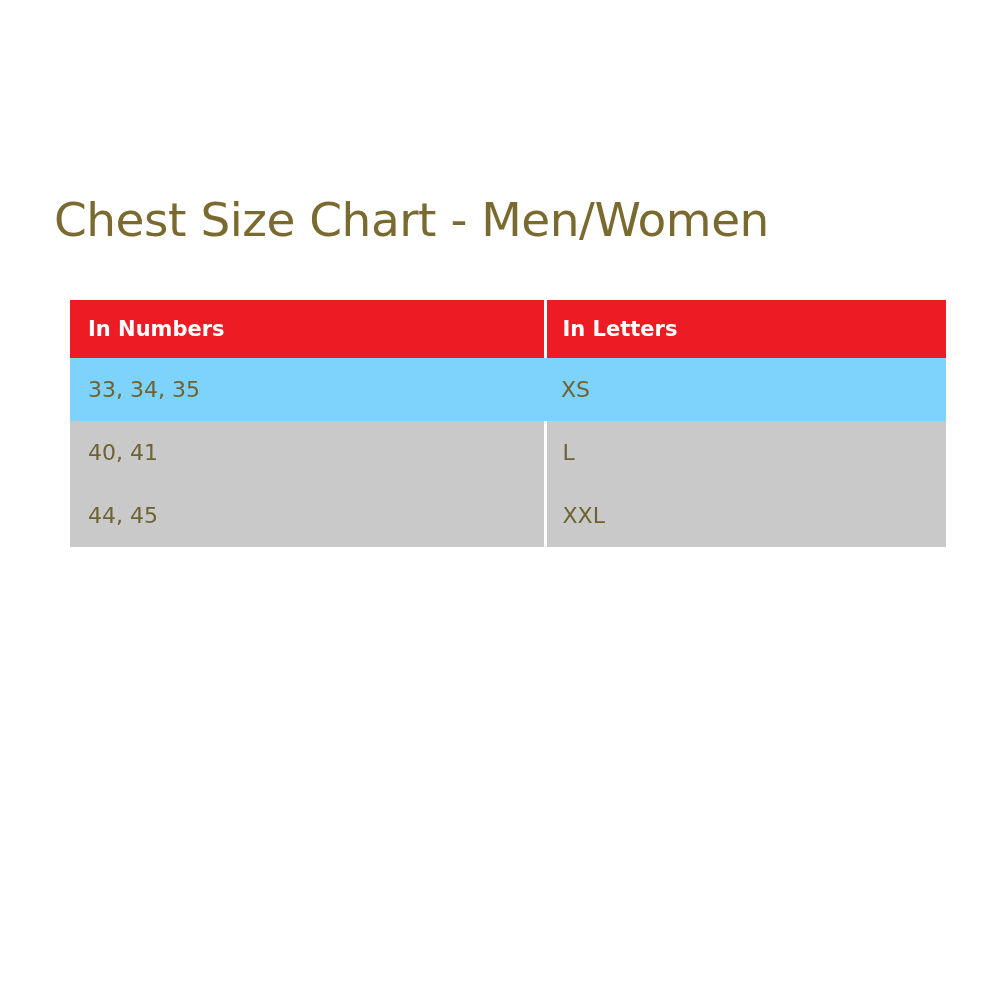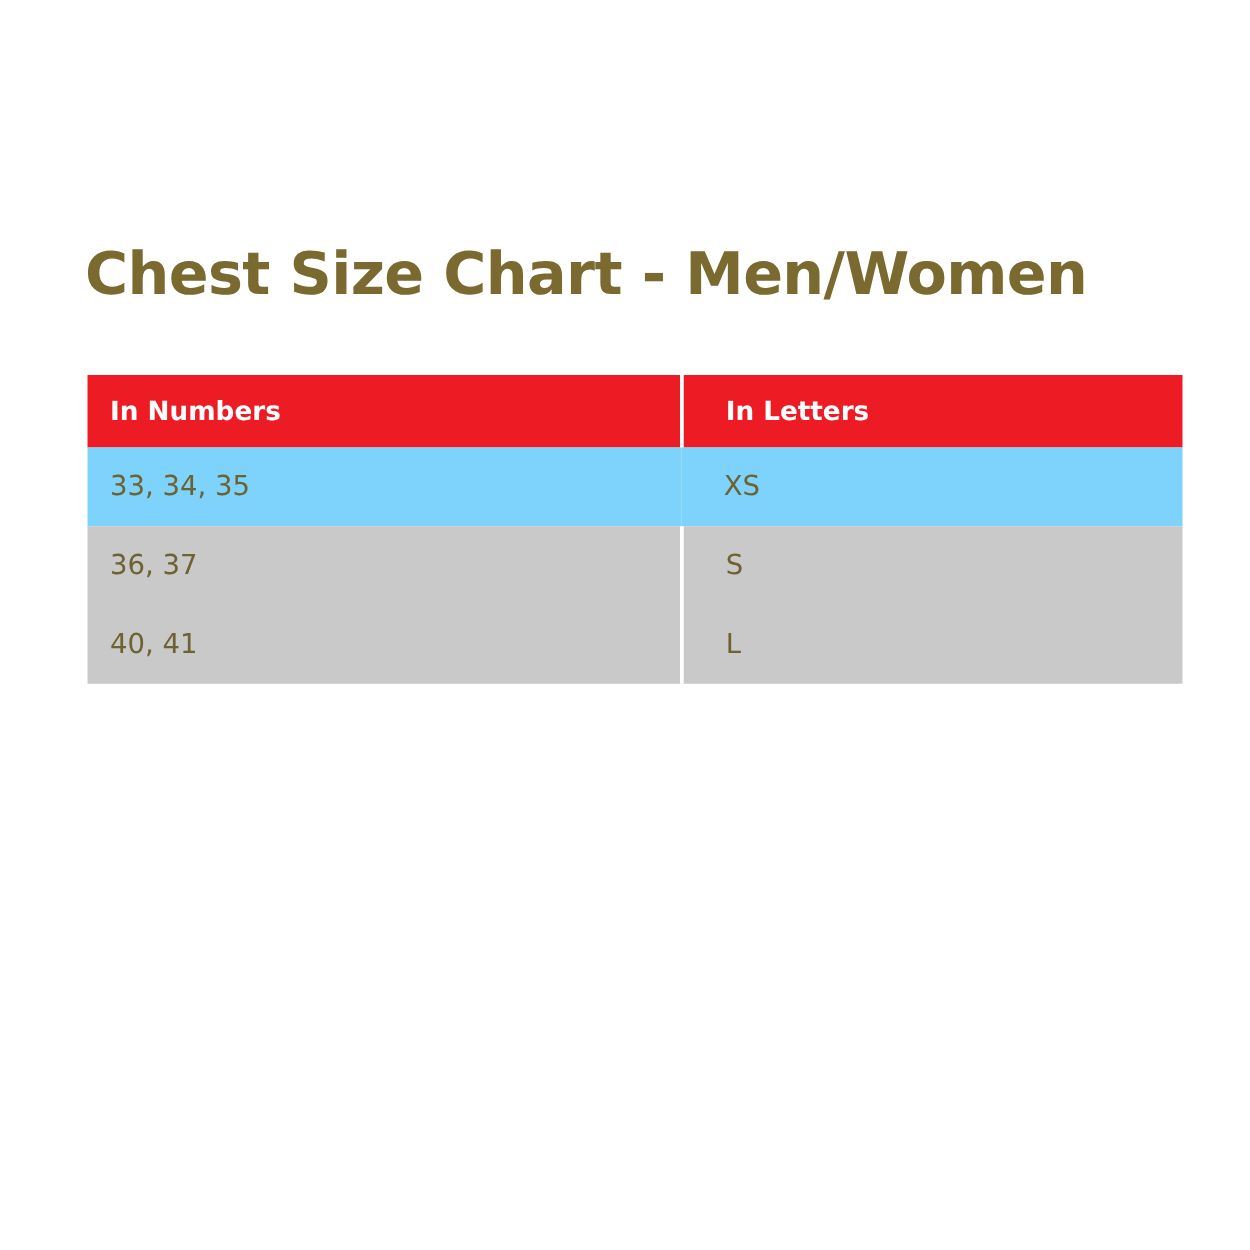--- a/index.html
+++ b/index.html
@@ -17,26 +17,25 @@
     position: relative;
     width: 1000px;
     height: 1000px;
     box-sizing: border-box;
   }
   .title {
     position: absolute;
     left: 54px;
     top: 192px;
     font-size: 47px;
-    font-weight: 700;
+    font-weight: 400;
     letter-spacing: -0.5px;
     color: #7a6a30;
     white-space: nowrap;
     font-family: "DejaVu Sans", sans-serif;
-    margin-left: 14px;
   }
   .size-table {
     position: absolute;
     left: 70px;
     top: 300px;
     width: 876px;
     border-collapse: collapse;
     table-layout: fixed;
   }
   .size-table th {
@@ -44,21 +43,21 @@
     color: #ffffff;
     text-align: left;
     font-size: 21px;
     font-weight: bold;
     padding: 17px 0 17px 18px;
     height: 30px;
     box-sizing: border-box;
   }
   .size-table th.col-letters,
   .size-table td.col-letters {
-    padding-left: 34px;
+    padding-left: 16px;
   }
   .size-table th.col-numbers,
   .size-table td.col-numbers {
     width: 475px;
   }
   .size-table td {
     font-size: 22px;
     color: #6f6232;
     padding: 19px 0 19px 18px;
     height: 30px;
@@ -88,23 +87,23 @@
         <th class="col-numbers">In Numbers</th>
         <th class="col-letters divider-cell">In Letters</th>
       </tr>
     </thead>
     <tbody>
       <tr class="row-odd">
         <td class="col-numbers">33, 34, 35</td>
         <td class="col-letters">XS</td>
       </tr>
       <tr class="row-even">
-        <td class="col-numbers">36, 37</td>
-        <td class="col-letters divider-cell">S</td>
+        <td class="col-numbers">40, 41</td>
+        <td class="col-letters divider-cell">L</td>
       </tr>
       <tr class="row-even">
-        <td class="col-numbers">40, 41</td>
-        <td class="col-letters divider-cell">L</td>
+        <td class="col-numbers">44, 45</td>
+        <td class="col-letters divider-cell">XXL</td>
       </tr>
     </tbody>
   </table>
 
 </div>
 
 </body></html>

